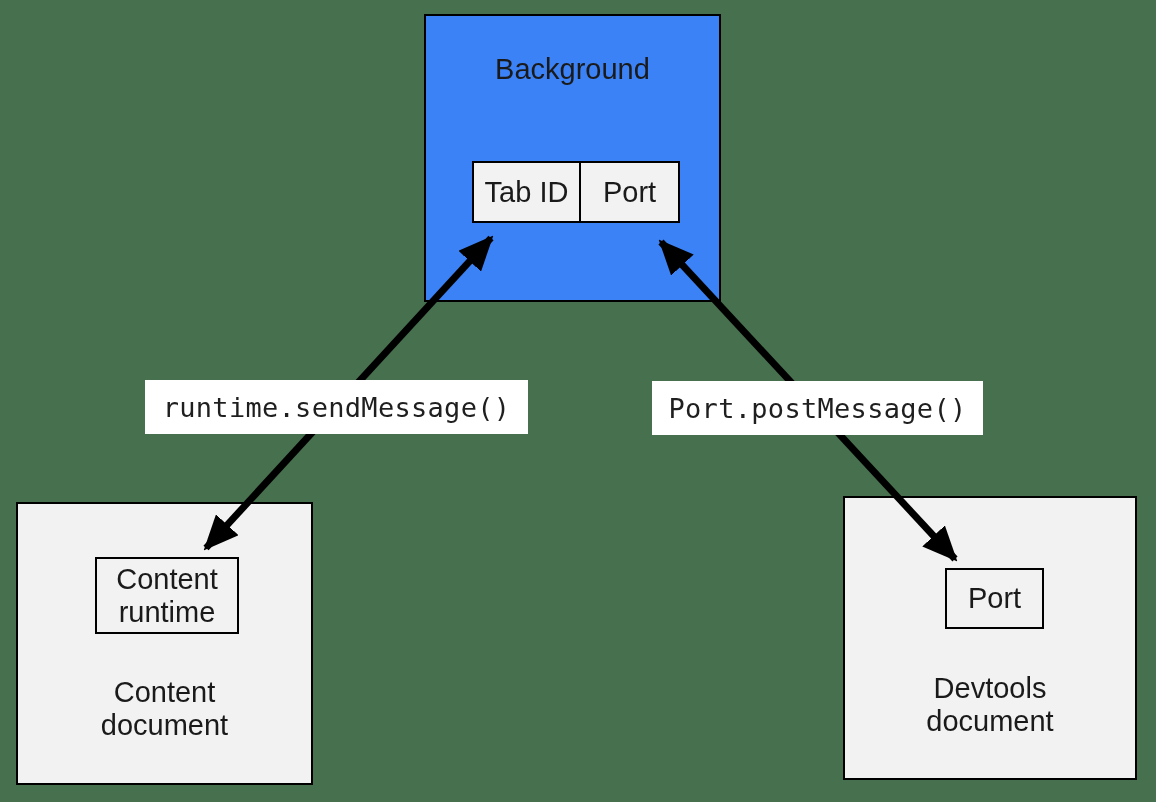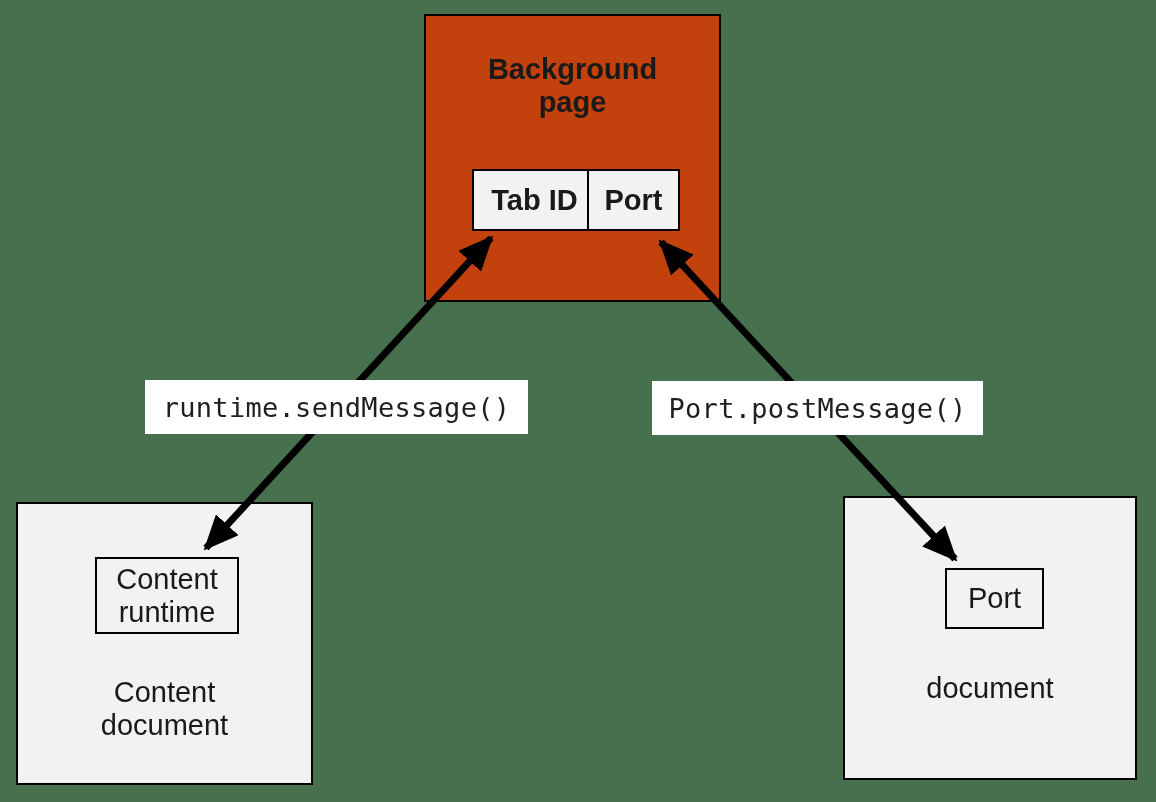--- a/index.html
+++ b/index.html
@@ -41,27 +41,26 @@
     font-size: 29px;
     line-height: 33px;
     color: #1a1a1a;
   }
   
   .bg-page { left: 424px; top: 14px; width: 297px; height: 288px; }
   .bg-page .node-title { top: 37px; }
   .slots {
     position: absolute;
     left: 46px;
-    top: 153px;
+    top: 145px;
     width: 208px;
     height: 62px;
     border: 2px solid #000000;
     box-sizing: border-box;
     display: flex;
-    padding-left: 8px;
   }
   .slot {
     display: flex;
     align-items: center;
     justify-content: center;
     font-size: 29px;
     color: #1a1a1a;
   }
   .slot-tabid { width: 105px; border-right: 2px solid #000000; }
   .slot-port { flex: 1; }
@@ -94,24 +93,23 @@
     color: #1f1f1f;
   }
   .label-runtime { left: 145px; top: 380px; width: 383px; height: 54px; }
   .label-portpost { left: 652px; top: 381px; width: 331px; height: 54px; }
 </style>
 </head>
 <body>
 
 <div class="stage" id="stage" style="background: rgb(71, 113, 78);">
 
-  <div class="node bg-page" id="node-bg-page" style="background: #c2410c; font-weight: bold;">
+  <div class="node bg-page" id="node-bg-page" style="background: #3b82f6;">
     <div class="node-title">
       <div>Background</div>
-      <div>page</div>
     </div>
     <div class="slots" style="background: rgb(242, 242, 242);">
       <div class="slot slot-tabid">
         <span>Tab ID</span>
       </div>
       <div class="slot slot-port">
         <span>Port</span>
       </div>
     </div>
   </div>
@@ -125,20 +123,21 @@
       <div>Content</div>
       <div>document</div>
     </div>
   </div>
 
   <div class="node devtools-doc" id="node-devtools-doc" style="background: rgb(242, 242, 242);">
     <div class="inner-box devtools-port-box" style="background: rgb(242, 242, 242);">
       <div>Port</div>
     </div>
     <div class="node-title">
+      <div>Devtools</div>
       <div>document</div>
     </div>
   </div>
 
   <svg class="arrows" width="1156" height="802" viewBox="0 0 1156 802">
     <defs>
       <marker id="ah" viewBox="0 0 5 4.4" markerWidth="5" markerHeight="4.4" refX="4.5" refY="2.2" orient="auto-start-reverse" markerUnits="strokeWidth">
         <path d="M0,0 L5,2.2 L0,4.4 Z" fill="#000000"></path>
       </marker>
     </defs>

